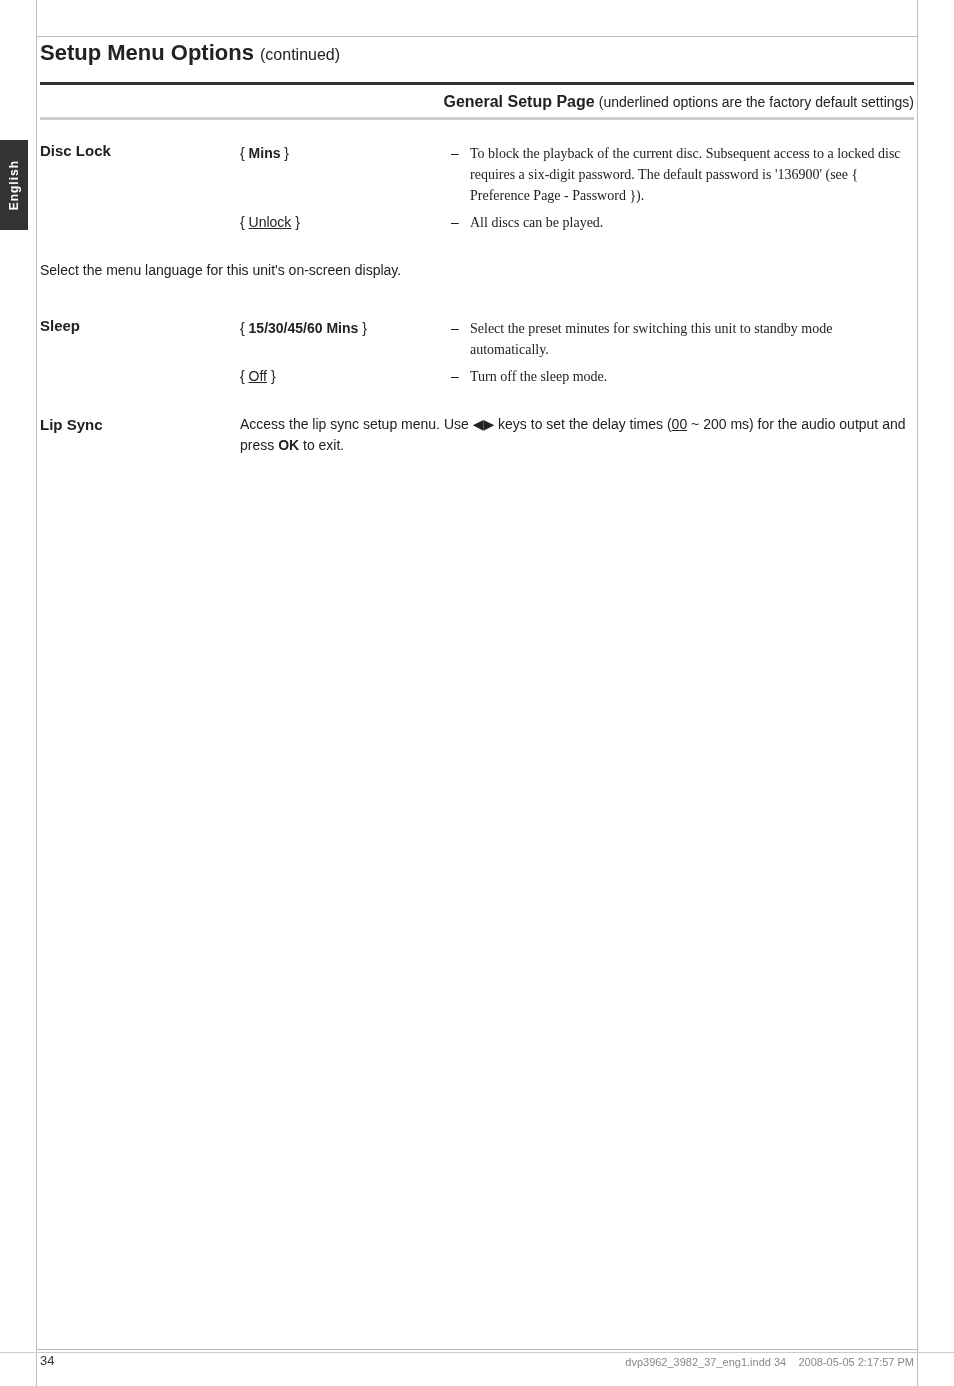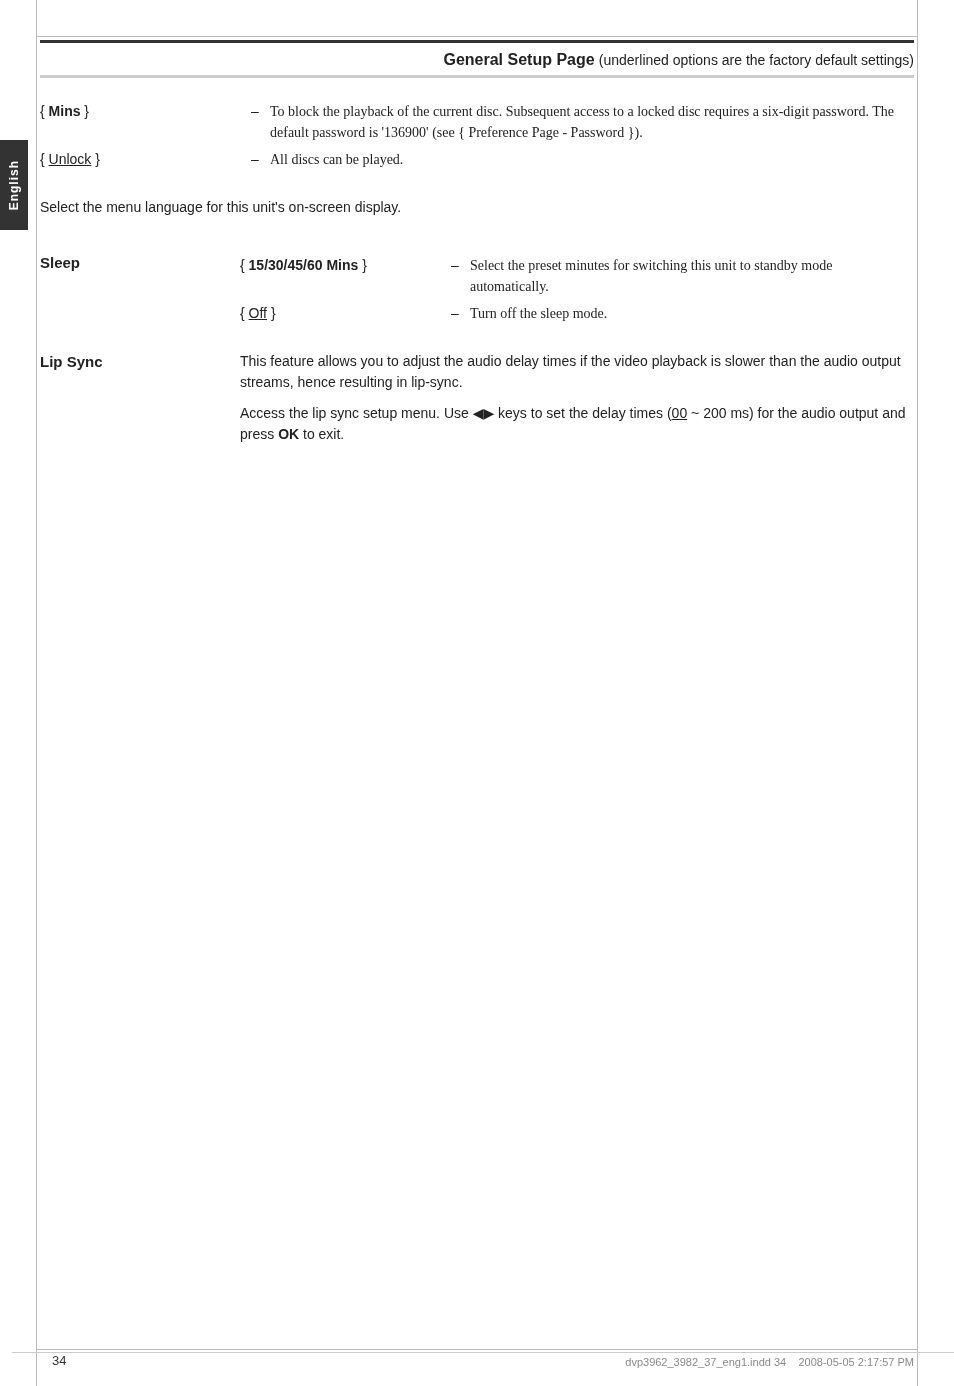--- a/index.html
+++ b/index.html
@@ -134,21 +134,21 @@
       flex: 1;
       font-family: Liberation Serif, serif;
     }
 
     u { text-decoration: underline; }
 
     
     .footer {
       position: absolute;
       bottom: 18px;
-      left: 12px;
+      left: 0;
       right: 0;
       display: flex;
       justify-content: space-between;
       align-items: flex-end;
       padding: 0 40px;
       font-size: 12px;
       color: #555;
       border-top: 1px solid #ccc;
     }
 
@@ -207,27 +207,34 @@
   <div class="right-border-line"></div>
   <div class="top-border-line"></div>
   <div class="bottom-border-line"></div>
 
   <div class="sidebar-tab">
     <span class="sidebar-tab-text">English</span>
   </div>
 
   <div class="content">
 
+    <h1 class="page-title">
+      <span>Setup Menu Options</span>
+      <span class="continued"> <span>(continued)</span></span>
+    </h1>
 
     <div class="section-header">
       <span class="title">General Setup Page</span>
       <span class="subtitle"> <span>(underlined options are the factory default settings)</span></span>
     </div>
 
     <div class="option-row">
+      <div class="option-label">
+        <span>Disc Lock</span>
+      </div>
       <div class="option-content">
         <table class="sub-table">
           <tbody>
               <tr>
             <td class="sub-key">{ <strong>Mins</strong> }</td>
             <td class="sub-dash">–</td>
             <td class="sub-val">To block the playback of the current disc. Subsequent access to a locked disc requires a six-digit password. The default password is '136900' (see { Preference Page - Password }).</td>
           </tr>
           <tr>
             <td class="sub-key">{ <u>Unlock</u> }</td>
@@ -265,21 +272,20 @@
         </tbody>
           </table>
       </div>
     </div>
 
     <div class="option-row">
       <div class="option-label">
         <span>Lip Sync</span>
       </div>
       <div class="option-content">
-        <div class="option-desc">This feature allows you to adjust the audio delay times if the video playback is slower than the audio output streams, hence resulting in lip-sync.</div>
         <div class="option-desc">
           Access the lip sync setup menu. Use ◀▶ keys to set the delay times (<u>00</u> ~ 200 ms) for the audio output and press <strong>OK</strong> to exit.
         </div>
       </div>
     </div>
 
   </div>
 
   <div class="footer">
     <span class="footer-page">34</span>

